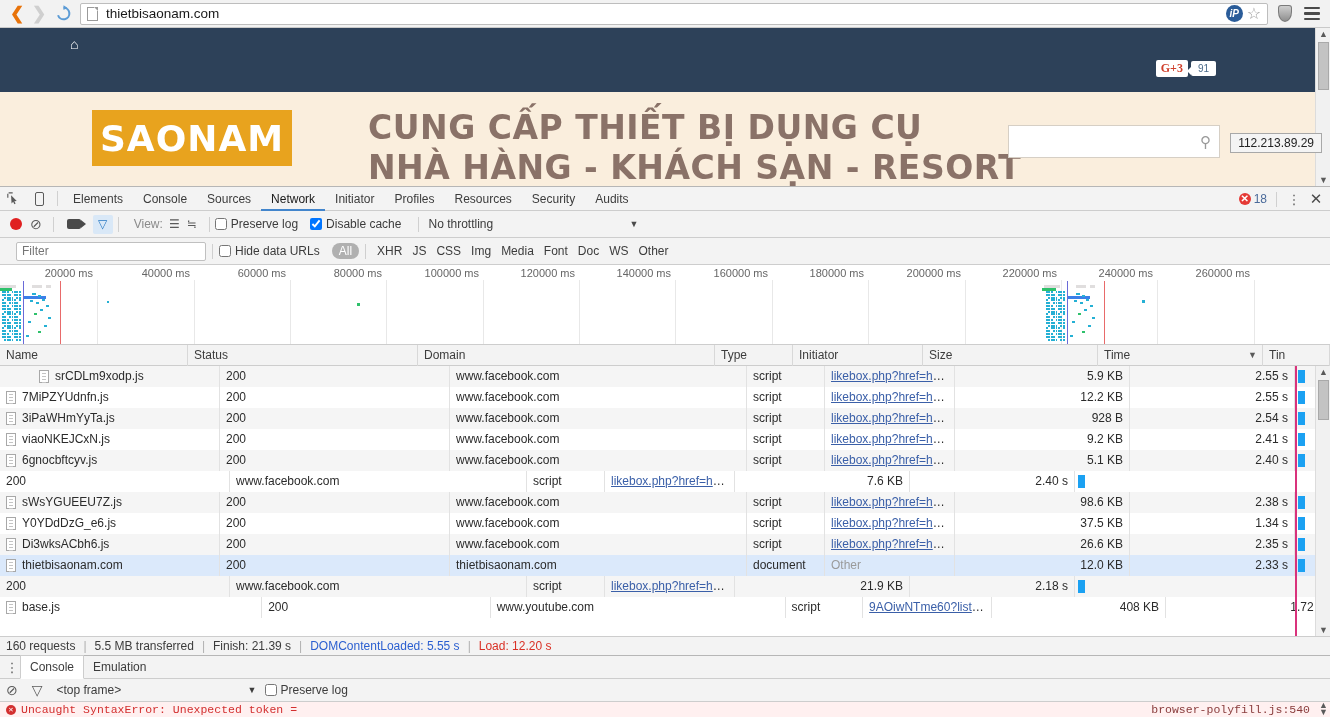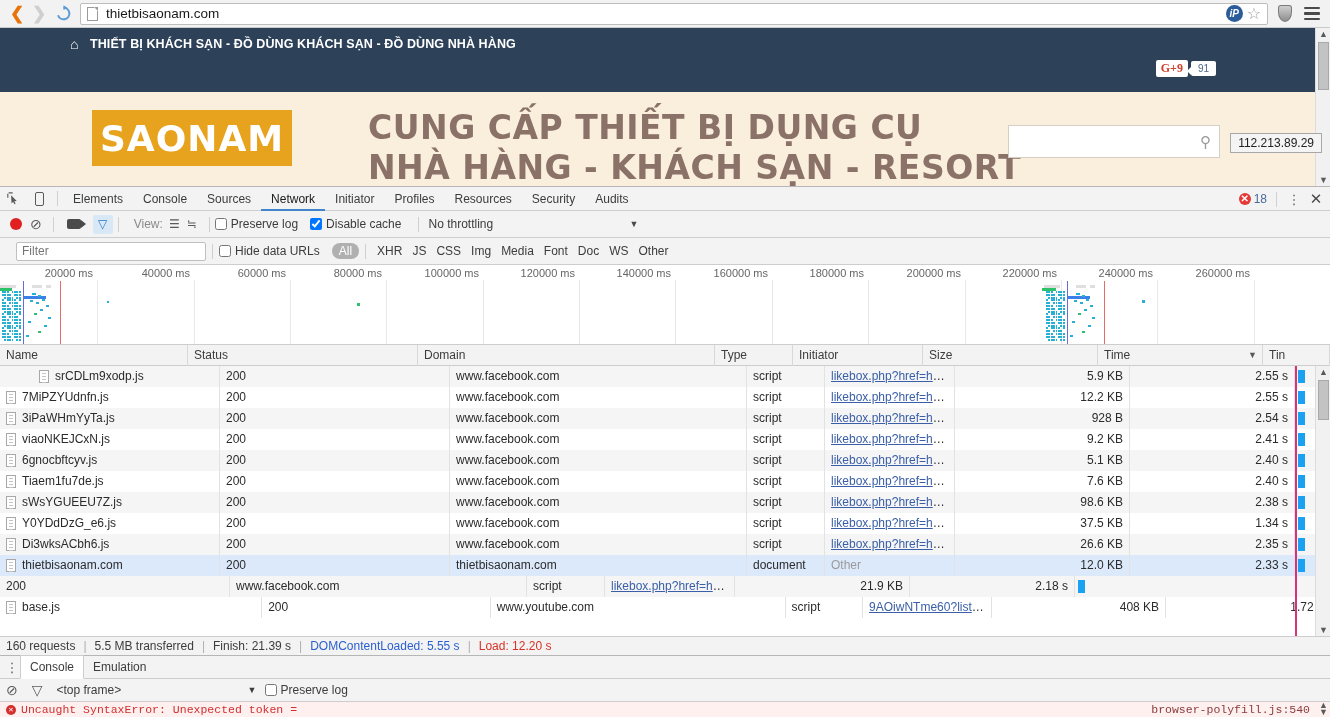--- a/index.html
+++ b/index.html
@@ -383,23 +383,22 @@
   <div class="menu-ico">
       <i></i>
       <i></i>
       <i></i>
     </div>
 </div>
 
 <div id="page-area">
   <div id="site-topbar">
     <span class="home-ico">⌂</span>
-    <span id="site-title">THIẾT BỊ KHÁCH SẠN - ĐỒ DÙNG KHÁCH SẠN - ĐỒ DÙNG NHÀ HÀNG</span>
     <div id="gplus">
-      <span class="g1">G+9</span>
+      <span class="g1">G+3</span>
       <span class="gcount">91</span>
     </div>
   </div>
   <div id="site-body">
     <div id="logo">SAONAM</div>
     <div id="slogan1">CUNG CẤP THIẾT BỊ DỤNG CỤ</div>
     <div id="slogan2">NHÀ HÀNG - KHÁCH SẠN - RESORT</div>
     <div id="site-search">
       <span class="search-glyph">⚲</span>
     </div>
@@ -889,24 +888,20 @@
           <div class="cell" style="width: 297px;">www.facebook.com</div>
           <div class="cell" style="width: 78px;">script</div>
           <div class="cell" style="width: 130px;"><span class="init-link">likebox.php?href=http…</span></div>
           <div class="cell num" style="width: 175px;">5.1 KB</div>
           <div class="cell num" style="width: 165px;">2.40 s</div>
           <div class="wf">
             <span class="bar"></span>
           </div>
         </div>
         <div class="row">
-          <div class="cell name-cell" style="width: 220px;">
-            <span class="file-ico"></span>
-            <span>Tiaem1fu7de.js</span>
-          </div>
           <div class="cell" style="width: 230px;">200</div>
           <div class="cell" style="width: 297px;">www.facebook.com</div>
           <div class="cell" style="width: 78px;">script</div>
           <div class="cell" style="width: 130px;"><span class="init-link">likebox.php?href=http…</span></div>
           <div class="cell num" style="width: 175px;">7.6 KB</div>
           <div class="cell num" style="width: 165px;">2.40 s</div>
           <div class="wf">
             <span class="bar"></span>
           </div>
         </div>

